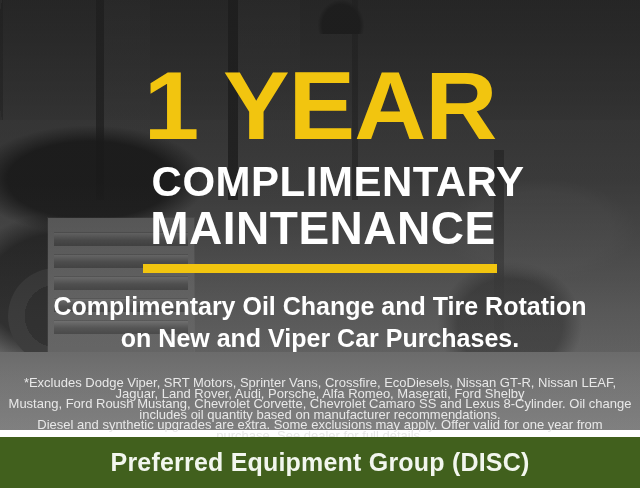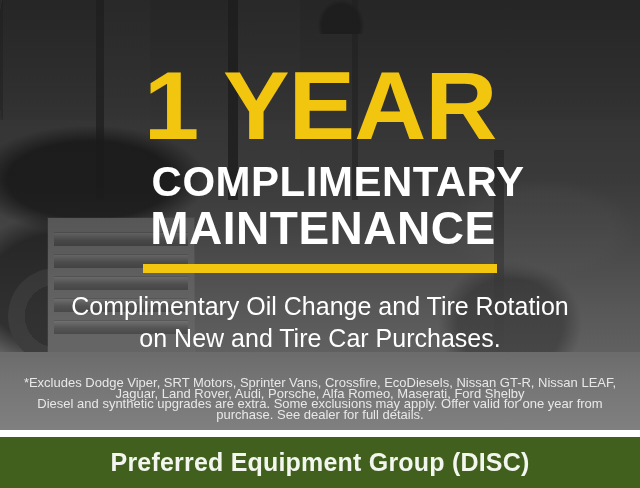--- a/index.html
+++ b/index.html
@@ -208,21 +208,21 @@
   .sub-wrap {
     position: absolute;
     left: 0;
     top: 290px;
     width: 640px;
     text-align: center;
   }
   .sub-line {
     font-size: 25px;
     line-height: 32px;
-    font-weight: normal;
+    font-weight: bold;
     color: #ffffff;
   }
 
   
   .disclaimer {
     position: absolute;
     left: 0;
     top: 378px;
     width: 640px;
     text-align: center;
@@ -281,25 +281,26 @@
 
   <div class="headline-wrap">
     <div class="h-year">1 YEAR</div>
     <div class="h-comp">COMPLIMENTARY</div>
     <div class="h-maint">MAINTENANCE</div>
     <div class="rule"></div>
   </div>
 
   <div class="sub-wrap">
     <div class="sub-line">Complimentary Oil Change and Tire Rotation</div>
-    <div class="sub-line">on New and Tire Car Purchases.</div>
+    <div class="sub-line">on New and Viper Car Purchases.</div>
   </div>
 
   <div class="disclaimer">
     <div>*Excludes Dodge Viper, SRT Motors, Sprinter Vans, Crossfire, EcoDiesels, Nissan GT-R, Nissan LEAF, Jaguar, Land Rover, Audi, Porsche, Alfa Romeo, Maserati, Ford Shelby</div>
+    <div>Mustang, Ford Roush Mustang, Chevrolet Corvette, Chevrolet Camaro SS and Lexus 8-Cylinder. Oil change includes oil quantity based on manufacturer recommendations.</div>
     <div>Diesel and synthetic upgrades are extra. Some exclusions may apply. Offer valid for one year from purchase. See dealer for full details.</div>
   </div>
 
   <div class="footer">
     <span class="footer-label">Preferred Equipment Group (DISC)</span>
   </div>
 
 </div>
 
 </body></html>

